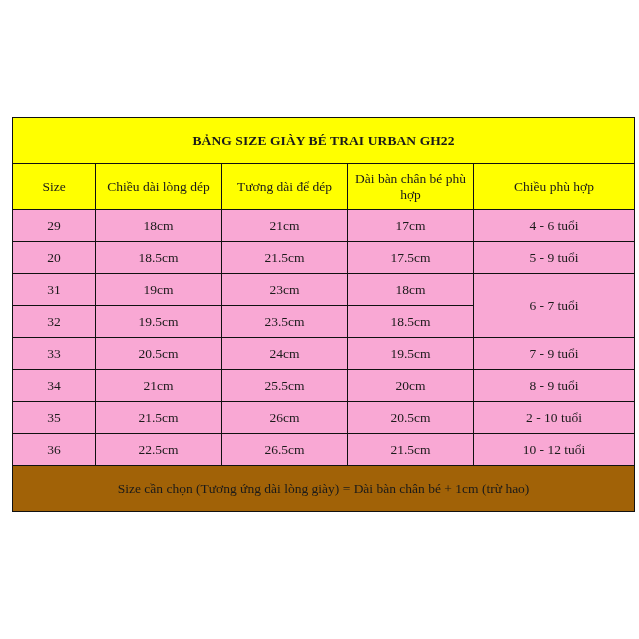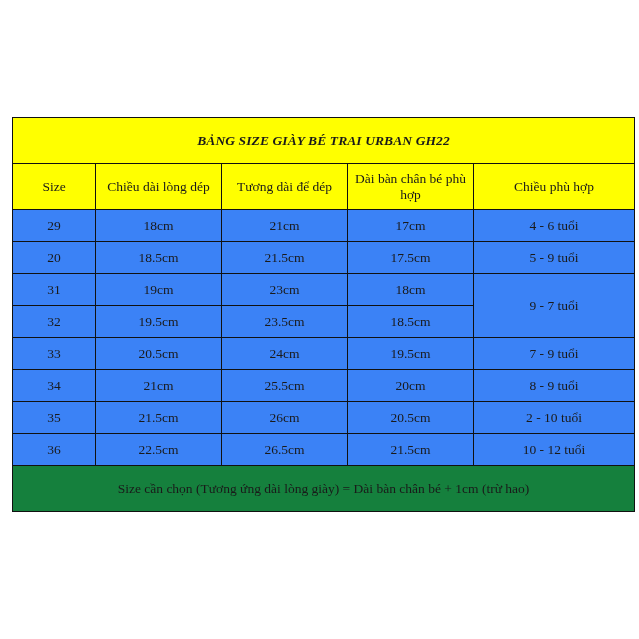--- a/index.html
+++ b/index.html
@@ -24,34 +24,33 @@
       font-weight: normal;
       font-size: 13px;
       line-height: 16px;
     }
     .title-row td {
       background: #ffff00;
       height: 45px;
       font-weight: bold;
       font-size: 13.5px;
       letter-spacing: 0.1px;
-      font-style: italic;
     }
     .header-row th {
       background: #ffff00;
       height: 45px;
       font-size: 13.5px;
     }
     .body-row td {
-      background: #3b82f6;
+      background: #f9a8d4;
       height: 31px;
       font-size: 13.5px;
     }
     .footer-row td {
-      background: #15803d;
+      background: #a16207;
       height: 45px;
       font-size: 13.5px;
     }
     col.c1 { width: 83px; }
     col.c2 { width: 126px; }
     col.c3 { width: 126px; }
     col.c4 { width: 126px; }
     col.c5 { width: 161px; }
   </style>
 </head>
@@ -90,21 +89,21 @@
       <td>18.5cm</td>
       <td>21.5cm</td>
       <td>17.5cm</td>
       <td>5 - 9 tuổi</td>
     </tr>
     <tr class="body-row">
       <td>31</td>
       <td>19cm</td>
       <td>23cm</td>
       <td>18cm</td>
-      <td rowspan="2">9 - 7 tuổi</td>
+      <td rowspan="2">6 - 7 tuổi</td>
     </tr>
     <tr class="body-row">
       <td>32</td>
       <td>19.5cm</td>
       <td>23.5cm</td>
       <td>18.5cm</td>
     </tr>
     <tr class="body-row">
       <td>33</td>
       <td>20.5cm</td>

